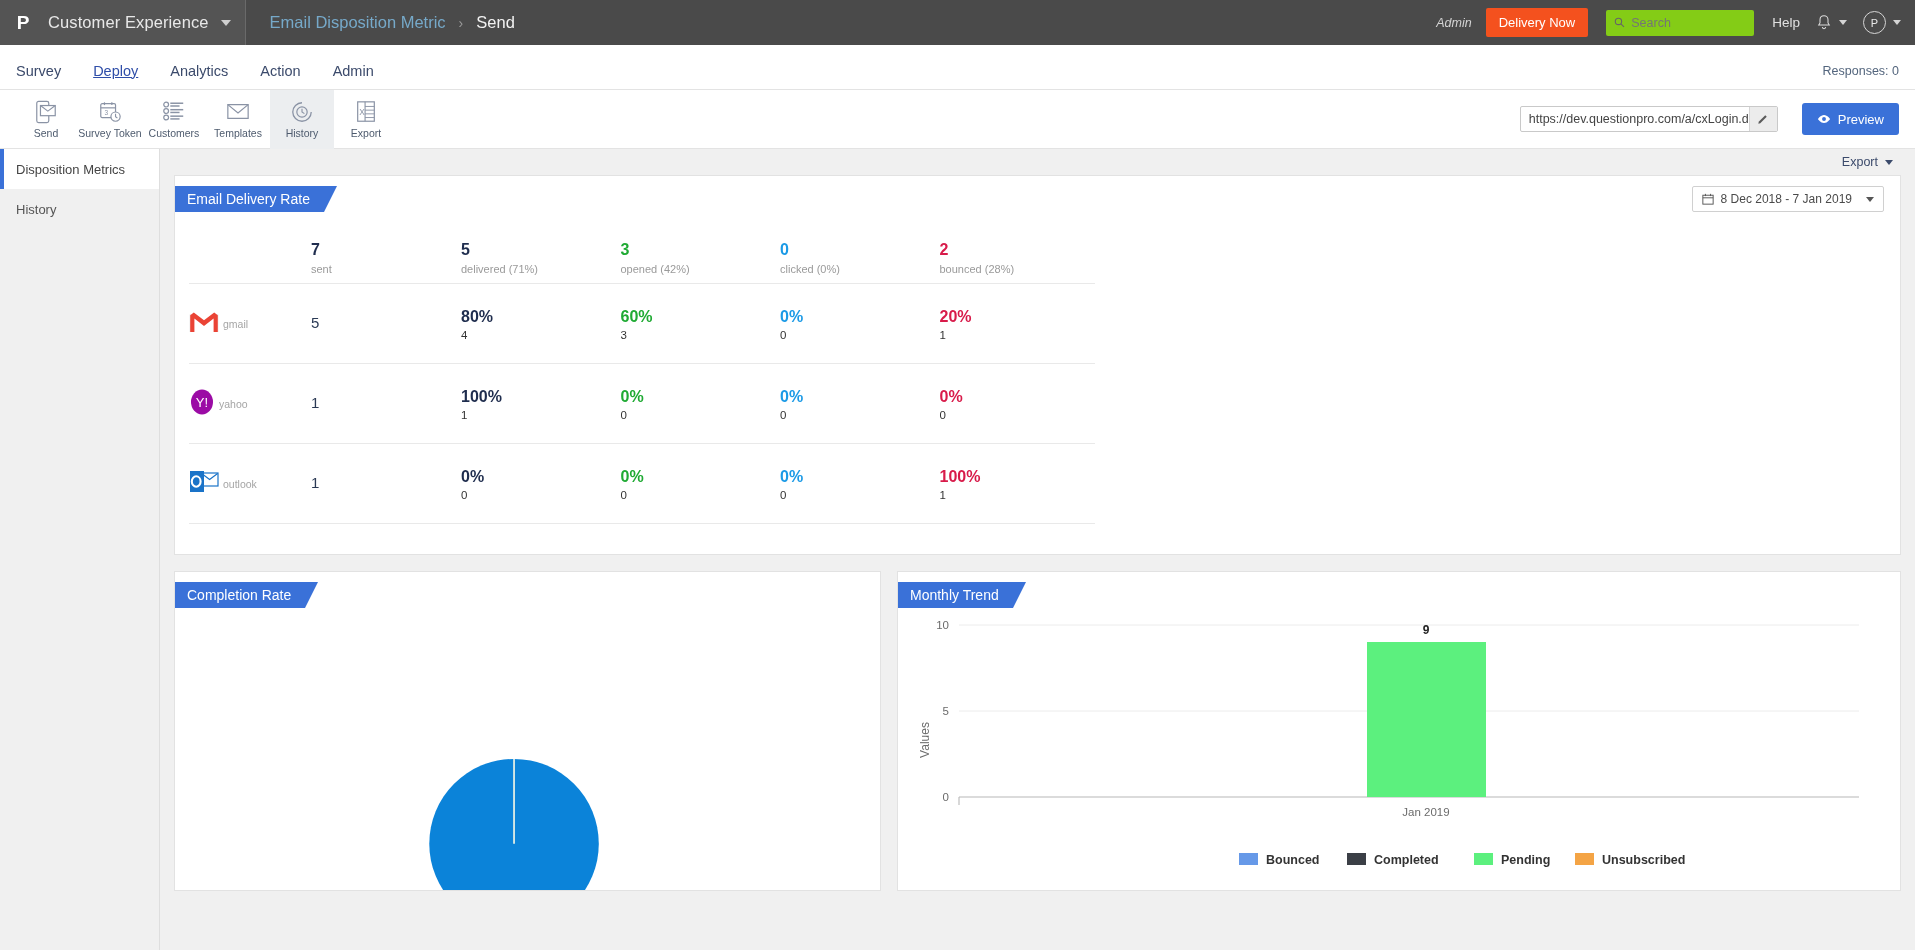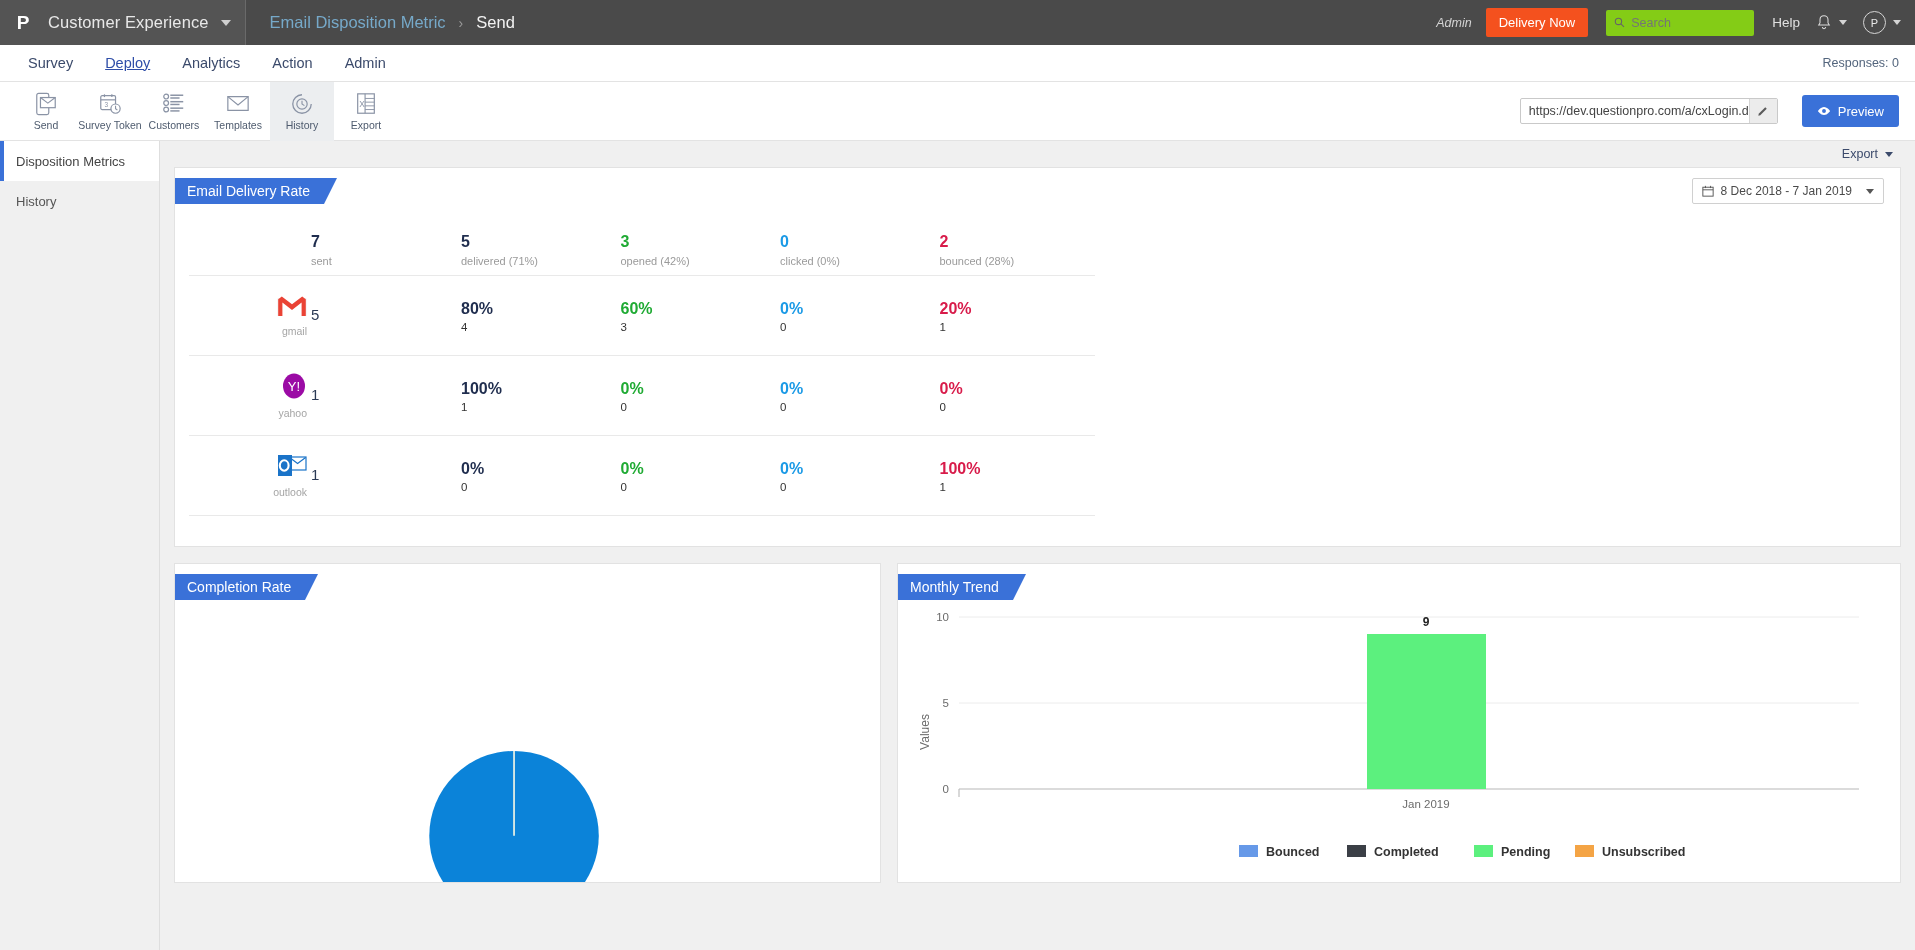--- a/index.html
+++ b/index.html
@@ -70,22 +70,23 @@
   .avatar-circle {
     width: 23px; height: 23px; border-radius: 50%;
     border: 1.4px solid #d5d5d5; color: #e8e8e8;
     font-size: 11px; display: flex; align-items: center; justify-content: center;
   }
   .avatar-wrap { display: flex; align-items: center; }
 
   
   .navbar {
     height: 37px; background: #fff; border-bottom: 1px solid #e3e3e3;
-    display: flex; align-items: center; padding-left: 12px;
+    display: flex; align-items: center; 
     position: relative;
+    margin-top: 8px;
   }
   .nav-item {
     font-size: 14.5px; color: #3b4a6b; padding: 0 16px;
     line-height: 37px;
   }
   .nav-item.active { color: #2f4ea8; text-decoration: underline; }
   .responses-count {
     margin-left: auto; padding-right: 16px;
     font-size: 12.5px; color: #53657d;
   }
@@ -188,21 +189,21 @@
   .metrics-col { width: 920px; flex: none; padding-left: 14px; }
   .m-row {
     display: flex; align-items: center;
     border-bottom: 1px solid #e9e9e9;
   }
   .m-row.head { height: 52px; }
   .m-row.data { height: 80px; }
   .m-row:last-child { }
   .mc-provider {
     width: 118px; flex: none;
-    display: flex; flex-direction: column; align-items: flex-end; gap: 4px;
+    display: flex; align-items: center; gap: 4px;
   }
   .mc { flex: 1; padding-left: 4px; }
   .mc-sent { flex: none; width: 150px; padding-left: 4px; }
   .m-big { font-size: 16px; font-weight: bold; line-height: 1.25; }
   .m-big.plain { color: #2b3a55; font-weight: normal; font-size: 15px; }
   .m-sub { font-size: 11px; color: #9a9a9a; margin-top: 3px; }
   .m-small { font-size: 11.5px; color: #333; margin-top: 2px; }
   .c-dark { color: #1f2d4e; }
   .c-green { color: #1faa33; }
   .c-blue { color: #1b9ae6; }

